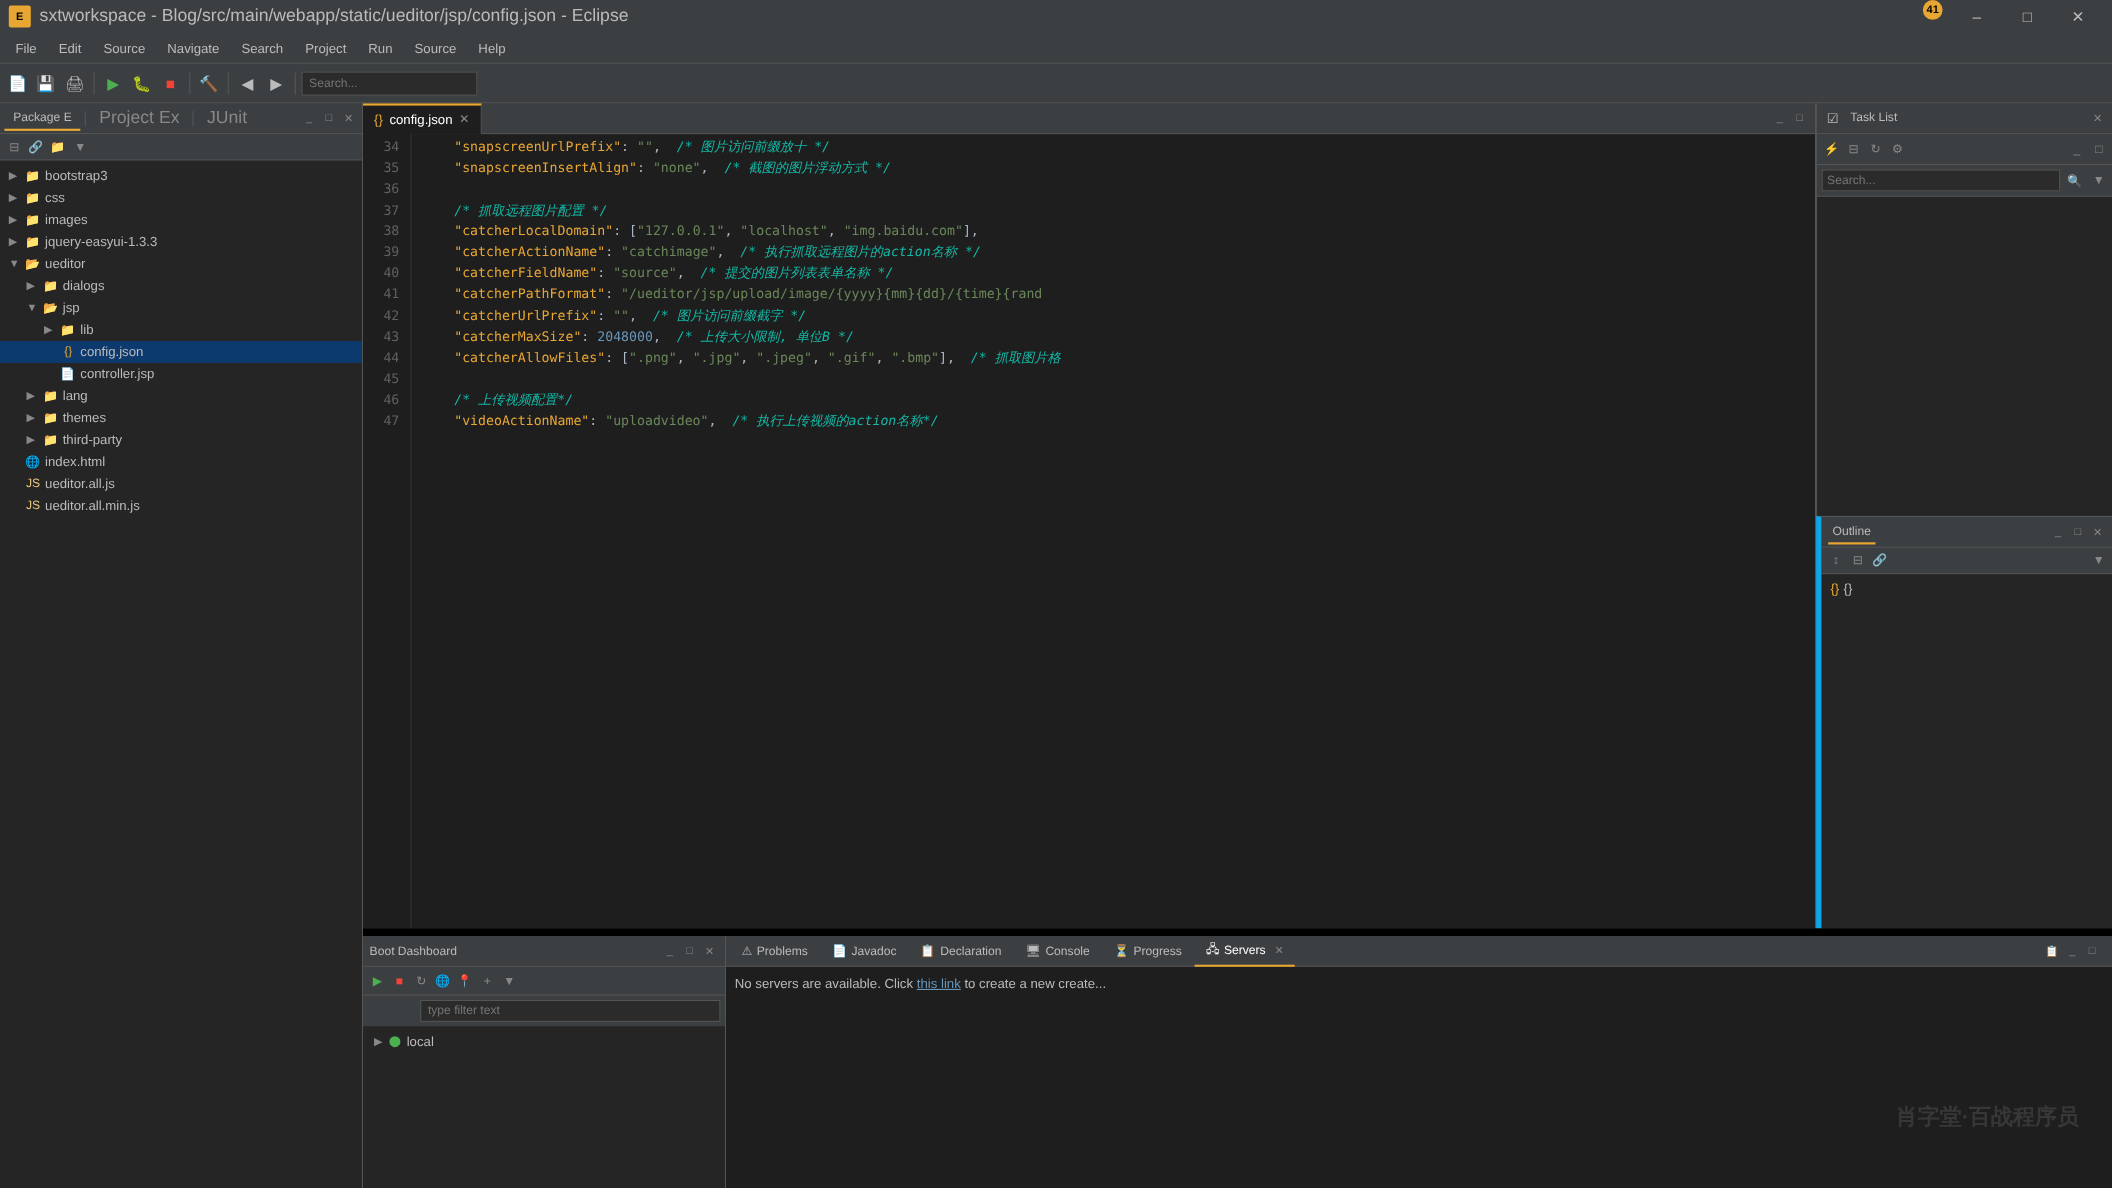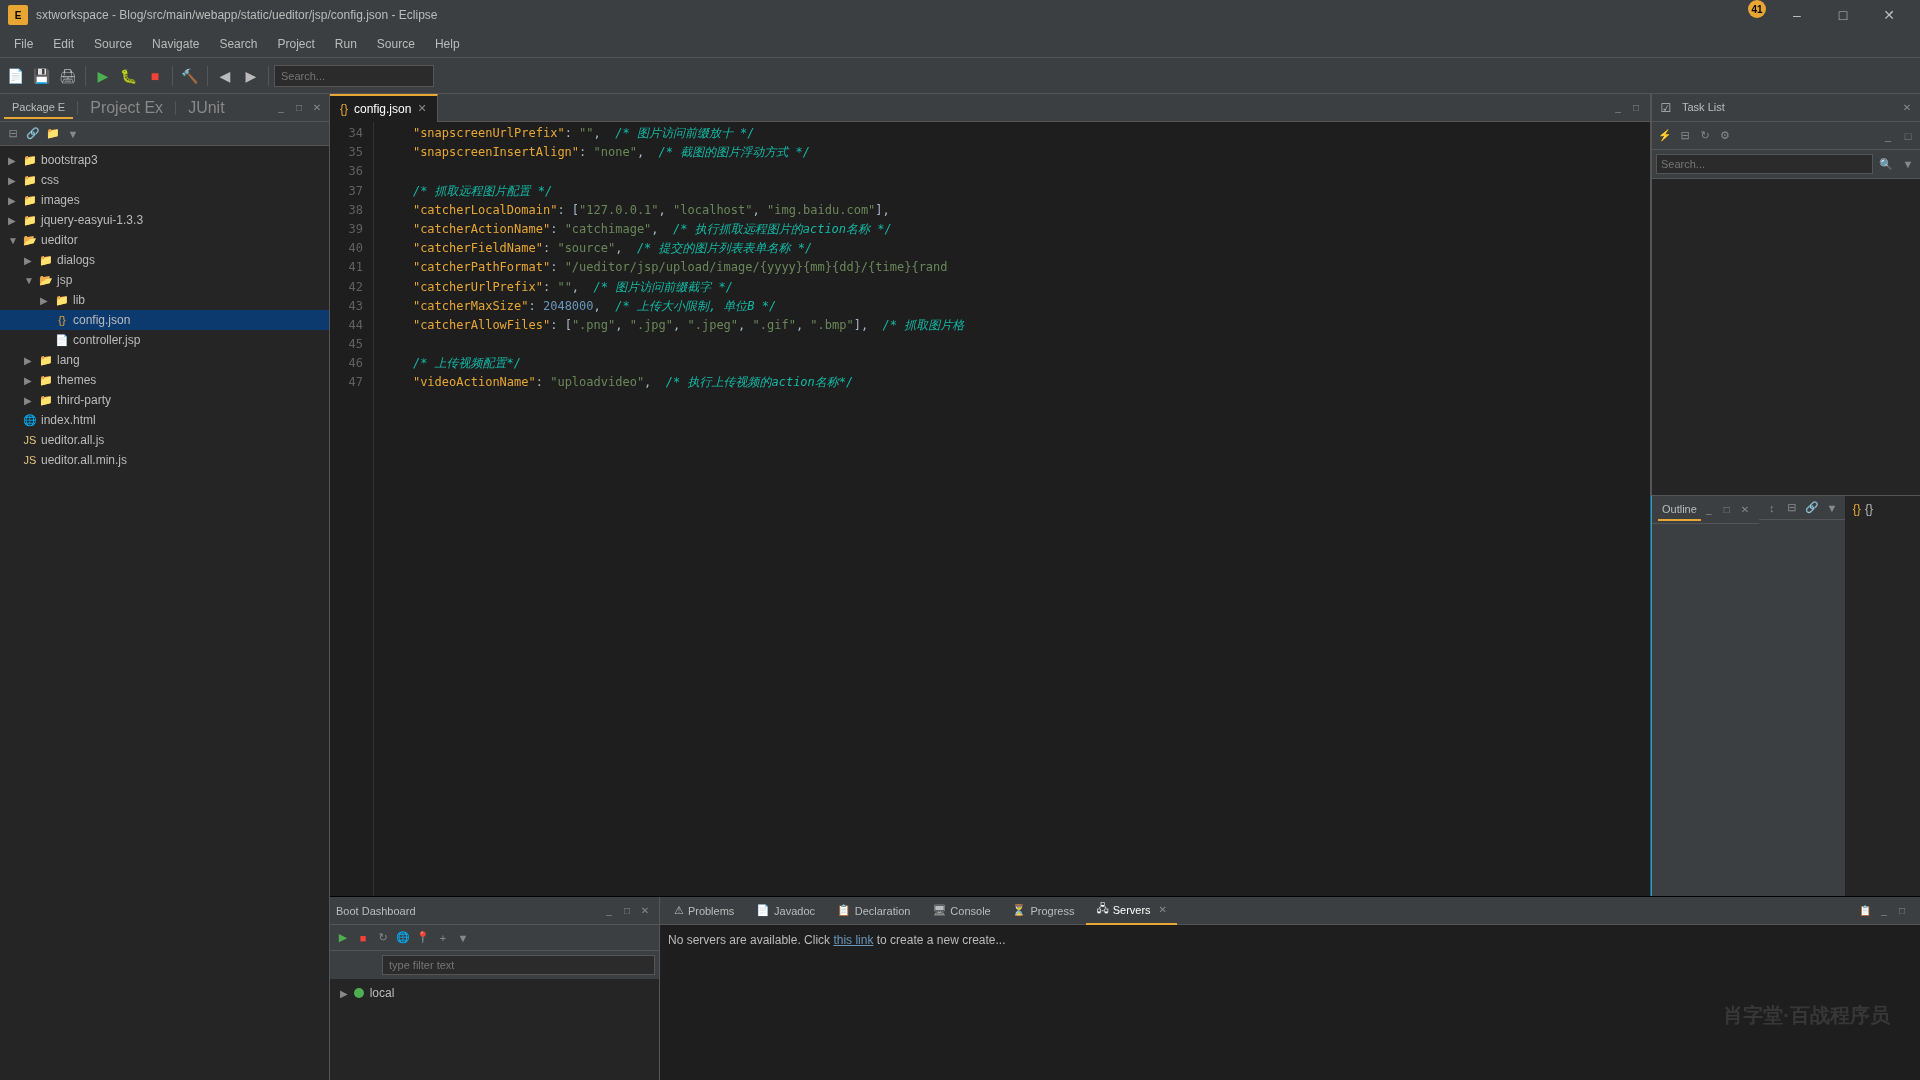--- a/index.html
+++ b/index.html
@@ -74,21 +74,21 @@
     
     #task-panel { width: 270px; border-left: 1px solid #555; display: flex; flex-direction: column; }
     #task-header { background: #3c3f41; height: 28px; display: flex; align-items: center; padding: 0 6px; border-bottom: 1px solid #555; }
     .task-title { font-size: 11px; color: #bbb; border-bottom: 2px solid transparent; padding: 4px 4px; flex: 1; }
     #task-toolbar { display: flex; align-items: center; padding: 2px 4px; gap: 2px; flex-wrap: wrap; border-bottom: 1px solid #555; background: #3c3f41; min-height: 28px; }
     #task-search-row { display: flex; align-items: center; padding: 4px; border-bottom: 1px solid #555; background: #3c3f41; gap: 4px; }
     .task-search { flex: 1; background: #2b2b2b; border: 1px solid #555; color: #bbb; height: 20px; padding: 0 4px; font-size: 11px; }
     #task-content { flex: 1; background: #252526; }
     
     
-    #bottom-area { display: flex; border-top: 1px solid #000000; height: 184px; }
+    #bottom-area { display: flex; border-top: 7px solid #000000; height: 236px; }
     
     
     #boot-dashboard { width: 330px; border-right: 1px solid #555; display: flex; flex-direction: column; }
     #boot-header { background: #3c3f41; height: 28px; display: flex; align-items: center; padding: 0 6px; border-bottom: 1px solid #555; }
     #boot-toolbar { background: #3c3f41; height: 26px; display: flex; align-items: center; padding: 0 4px; border-bottom: 1px solid #555; gap: 2px; }
     #boot-search { padding: 4px; }
     .boot-search-input { background: #2b2b2b; border: 1px solid #555; color: #888; height: 20px; width: 100%; padding: 0 6px; font-size: 11px; }
     #boot-content { flex: 1; background: #252526; padding: 4px; }
     .boot-server { display: flex; align-items: center; gap: 6px; padding: 3px 6px; color: #bbb; font-size: 12px; cursor: pointer; }
     .server-dot { width: 10px; height: 10px; border-radius: 50%; background: #4caf50; flex-shrink: 0; }
@@ -114,21 +114,21 @@
     .win-controls { display: flex; gap: 0; margin-left: auto; }
     .win-ctrl-btn { width: 46px; height: 30px; display: flex; align-items: center; justify-content: center; background: none; border: none; color: #bbb; cursor: pointer; font-size: 14px; }
     
     #right-side-toolbar { width: 270px; border-left: 1px solid #555; display: flex; flex-direction: column; }
   </style>
 </head>
 <body>
 
 <div class="win-titlebar">
   <div style="width:20px;height:20px;background:#e8a733;margin-right:8px;display:flex;align-items:center;justify-content:center;font-size:10px;color:#000;font-weight:bold;border-radius:2px;">E</div>
-  <span style="font-size:12px;color:#bbb;flex:1;">sxtworkspace - Blog/src/main/webapp/static/ueditor/jsp/config.json - Eclipse</span>
+  <span style="font-size:16px;color:#bbb;flex:1;">sxtworkspace - Blog/src/main/webapp/static/ueditor/jsp/config.json - Eclipse</span>
   <div class="win-controls">
     <div style="background:#e8a733;color:#000;border-radius:50%;width:18px;height:18px;font-size:10px;display:flex;align-items:center;justify-content:center;font-weight:bold;margin-right:8px;">41</div>
     <button class="win-ctrl-btn">–</button>
     <button class="win-ctrl-btn">□</button>
     <button class="win-ctrl-btn close">✕</button>
   </div>
 </div>
 
 <div id="menu-bar">
   <span class="menu-item">File</span>
@@ -377,21 +377,21 @@
             </div>
           </div>
           <div id="task-search-row" style="display:flex;align-items:center;padding:4px;border-bottom:1px solid #555;background:#3c3f41;gap:4px;">
             <input class="task-search" type="text" placeholder="Search..." style="">
             <button class="pt-btn">🔍</button>
             <button class="pt-btn">▼</button>
           </div>
           <div id="task-content" style="flex:1;background:#252526;"></div>
         </div>
 
-        <div id="outline-panel" style="width:270px;border-left:1px solid #0ea5e9;display:flex;flex-direction:row;height:50%;border-top:1px solid #555;">
+        <div id="outline-panel" style="width:270px;border-left:5px solid #0ea5e9;display:flex;flex-direction:column;height:50%;border-top:1px solid #555;">
           <div id="outline-header" style="background:#3c3f41;height:28px;display:flex;align-items:center;padding:0 6px;border-bottom:1px solid #555;">
             <span style="color:#bbb;font-size:11px;border-bottom:2px solid #e8a733;padding:4px 4px;">Outline</span>
             <div class="outline-header-btns" style="margin-left:auto;display:flex;gap:2px;">
               <button class="ph-btn">_</button>
               <button class="ph-btn">□</button>
               <button class="ph-btn">✕</button>
             </div>
           </div>
           <div id="outline-toolbar" style="background:#3c3f41;height:24px;display:flex;align-items:center;padding:0 4px;border-bottom:1px solid #555;gap:2px;">
             <button class="pt-btn">↕</button>

